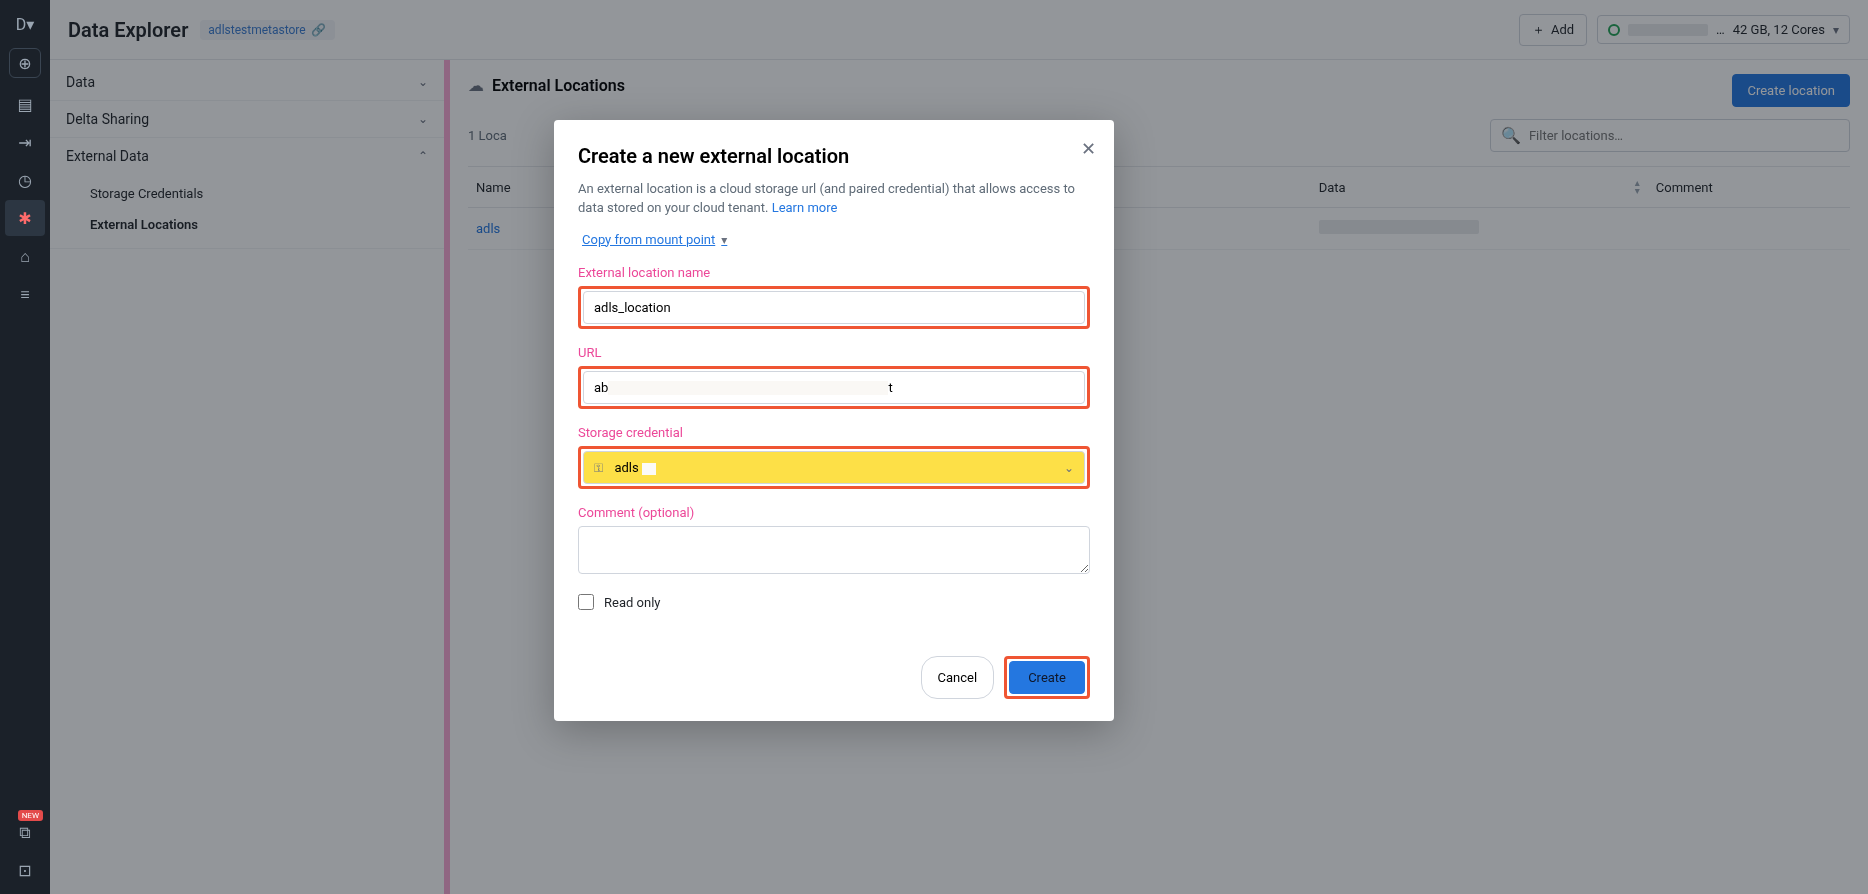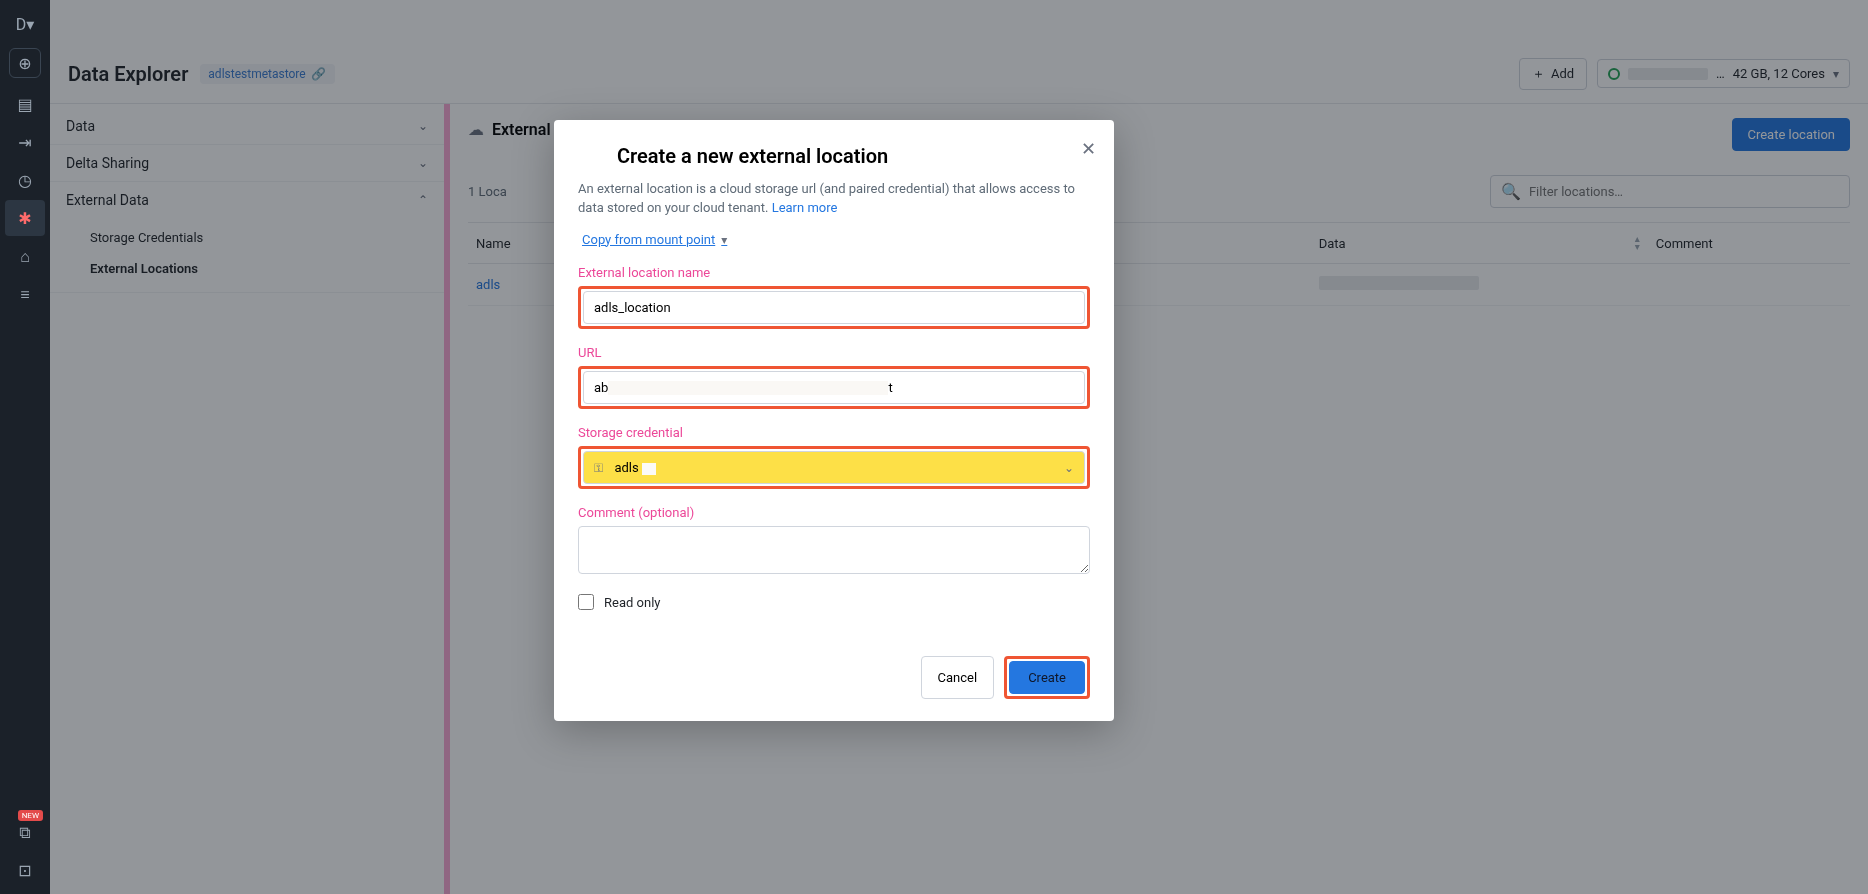--- a/index.html
+++ b/index.html
@@ -7,21 +7,21 @@
 .app { display: flex; height: 894px; }
 .left-rail { width: 50px; background: #1b2129; display: flex; flex-direction: column; align-items: center; padding-top: 6px; gap: 2px; position: relative; }
 .left-rail .rail-item { width: 40px; height: 36px; display: flex; align-items: center; justify-content: center; color: #9aa5b1; border-radius: 4px; cursor: pointer; font-size: 16px; }
 .left-rail .rail-item.active { background: #2c3642; color: #ff6b6b; }
 .left-rail .rail-item.add { border: 1px solid #3a4552; border-radius: 6px; width: 32px; height: 30px; margin: 4px 0 6px 0; }
 .left-rail .rail-bottom { position: absolute; bottom: 6px; left: 0; right: 0; display: flex; flex-direction: column; align-items: center; gap: 2px; }
 .new-badge { position: absolute; background: #e34b4b; color: #fff; font-size: 8px; padding: 1px 4px; border-radius: 3px; top: -4px; right: 2px; }
 .rail-wrap { position: relative; }
 
 .main { flex: 1; background: #fff; display: flex; flex-direction: column; position: relative; }
-.topbar { height: 60px; border-bottom: 1px solid #e6e8eb; display: flex; align-items: center; padding: 0 18px; gap: 12px; margin-top: 44px; }
+.topbar { height: 60px; border-bottom: 1px solid #e6e8eb; display: flex; align-items: center; padding: 0 18px; gap: 12px; }
 .page-title { font-size: 20px; font-weight: 600; color: #1f2328; }
 .meta-pill { background: #f2f4f7; color: #3b7cd1; font-size: 12px; padding: 3px 8px; border-radius: 4px; display: inline-flex; align-items: flex-start; gap: 6px; }
 .meta-pill .link-ic { color: #6b7280; }
 .top-right { margin-left: auto; display: flex; align-items: center; gap: 10px; }
 .btn { border: 1px solid #d0d5dd; background: #fff; color: #1f2328; padding: 6px 12px; font-size: 13px; border-radius: 4px; display: inline-flex; align-items: center; gap: 6px; cursor: pointer; }
 .cluster-pill { border: 1px solid #d0d5dd; background: #fff; padding: 6px 10px; font-size: 13px; border-radius: 4px; display: inline-flex; align-items: center; gap: 8px; color: #1f2328;}
 .cluster-pill .dot { width: 12px; height: 12px; border: 2px solid #22a355; border-radius: 50%; display:inline-block; }
 .redact { background: #e7e9ec; color: transparent; border-radius: 2px; display:inline-block; height: 12px; width: 80px;}
 
 .content-row { flex: 1; display: flex; min-height: 0; }
@@ -33,53 +33,53 @@
 .side-sub-item { font-size: 13px; color: #1f2328; padding: 8px 12px; cursor: pointer; }
 .side-sub-item.active { font-weight: 600; }
 
 .panel { flex: 1; padding: 16px 18px; position: relative; }
 .panel-header { display: flex; align-items: center; gap: 8px; }
 .panel-header .cloud-ic { color: #6b7280; font-size: 16px; }
 .panel-header h2 { font-size: 16px; font-weight: 600; }
 .panel-actions { position: absolute; right: 18px; top: 14px; }
 .primary-btn { background: #2477e0; border: 1px solid #2477e0; color: #fff; padding: 8px 14px; font-size: 13px; border-radius: 4px; cursor: pointer; }
 
-.toolbar-row { display: flex; align-items: center; justify-content: space-between; margin-top: 36px; }
+.toolbar-row { display: flex; align-items: center; justify-content: space-between; margin-top: 24px; }
 .count-text { font-size: 13px; color: #5f6b77; }
 .search-wrap { border: 1px solid #d0d5dd; border-radius: 4px; display: flex; align-items: center; padding: 6px 10px; width: 360px; gap: 8px; color: #9aa5b1; }
 .search-wrap input { border: none; outline: none; font-size: 13px; flex: 1; color: #1f2328; background: transparent; }
 
 .table { width: 100%; margin-top: 14px; border-top: 1px solid #e6e8eb; }
 .thead, .trow { display: grid; grid-template-columns: 2fr 3fr 2fr 1.2fr; align-items: center; }
 .thead { border-bottom: 1px solid #e6e8eb; }
 .th { font-size: 13px; color: #1f2328; padding: 12px 8px; display: flex; align-items: center; gap: 4px; }
 .sort-ic { color: #9aa5b1; font-size: 10px; line-height: 8px; margin-left: auto; display:flex; flex-direction:column; }
 .trow { border-bottom: 1px solid #f0f2f4; }
 .td { font-size: 13px; padding: 12px 8px; color: #1f2328; }
 .td.link { color: #2477e0; cursor: pointer; }
 .td .redact-lg { display:inline-block; width: 160px; height: 14px; background:#e7e9ec; border-radius:2px; }
 
 .overlay { position: absolute; inset: 0; background: rgba(15,22,30,0.45); z-index: 50; }
 .modal { position: absolute; z-index: 60; background: #fff; border-radius: 4px; width: 560px; left: 504px; top: 120px; box-shadow: 0 10px 40px rgba(0,0,0,0.25); padding: 24px 24px 22px 24px; }
-.modal h3 { font-size: 20px; font-weight: 600; margin-bottom: 12px; margin-left: 39px; }
+.modal h3 { font-size: 20px; font-weight: 600; margin-bottom: 12px; }
 .close-x { position: absolute; right: 18px; top: 18px; color: #6b7280; font-size: 18px; cursor: pointer; }
 .modal p.desc { font-size: 13px; color: #5f6b77; line-height: 1.45; }
 .modal p.desc a { color: #2477e0; text-decoration: none; }
 .copy-link { margin: 14px 0 18px 4px; font-size: 13px; color: #2477e0; display: inline-flex; align-items: flex-end; gap: 6px; cursor: pointer; text-decoration: underline; }
 .field-label { font-size: 13px; color: #ec4899; margin-bottom: 6px; display:block; }
 .field-group { margin-bottom: 16px; }
 .text-input { width: 100%; border: 1px solid #d0d5dd; border-radius: 4px; padding: 8px 10px; font-size: 13px; outline: none; background:#fff; }
 .select { display: flex; align-items: center; justify-content: space-between; width: 100%; border: 1px solid #d0d5dd; border-radius:4px; padding: 8px 10px; font-size: 13px; background:#fde047; cursor:pointer; }
 .key-ic { color: #6b7280; margin-right: 8px; font-size:12px; }
 .textarea { width: 100%; border: 1px solid #d0d5dd; border-radius: 4px; padding: 8px 10px; font-size: 13px; min-height: 48px; resize: vertical; background:#fff; }
 .highlight { border: 3px solid #ef5533; border-radius: 4px; padding: 2px; }
 .checkbox-row { display:flex; align-items:center; gap:10px; margin-top: 12px; font-size:13px; color:#1f2328; }
 .checkbox-row input { width: 16px; height:16px; }
 .modal-actions { display:flex; justify-content:flex-end; gap:10px; margin-top: 46px; }
-.btn-outline { border: 1px solid #d0d5dd; background: #fff; padding: 8px 16px; font-size: 13px; border-radius:4px; cursor:pointer; }
+.btn-outline { border: 1px solid #d0d5dd; background: #fff; padding: 8px 16px; font-size: 13px; border-radius:16px; cursor:pointer; }
 .btn-primary { background:#2477e0; border:1px solid #2477e0; color:#0f172a; padding: 8px 18px; font-size:13px; border-radius:4px; cursor:pointer; }
 .url-redact { display:inline-block; height:14px; width: 280px; background:#faf8f5; vertical-align:middle; }
 .cred-redact { display:inline-block; height:12px; width: 14px; background:#fbfaf7; vertical-align:middle; }
 </style>
 </head>
 <body>
 
 <div class="app">
   <div class="left-rail">
     <div class="rail-item">D▾</div>

